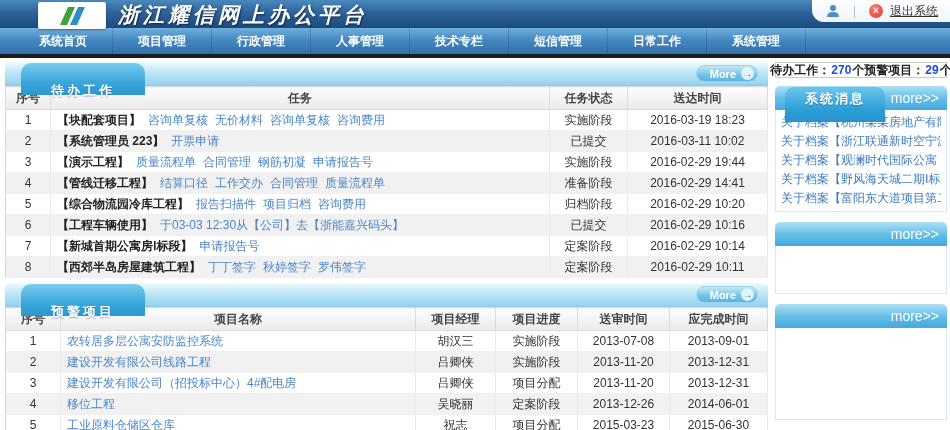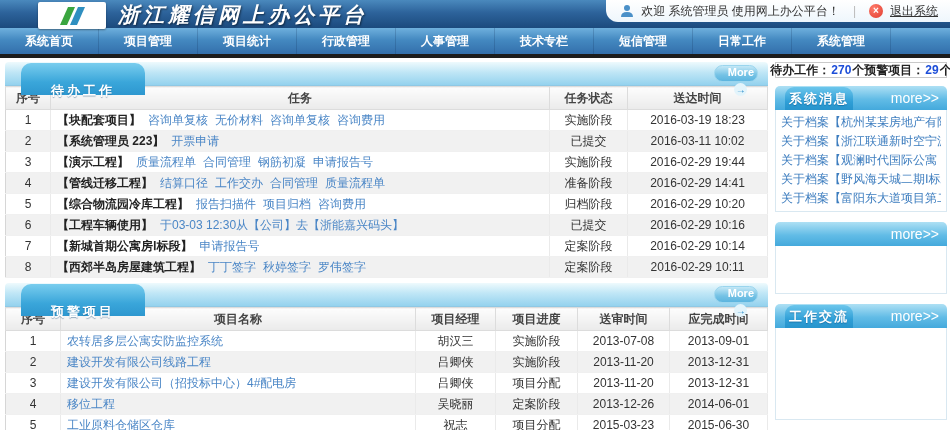--- a/index.html
+++ b/index.html
@@ -17,21 +17,21 @@
     font-family:Liberation Serif, serif; text-shadow:1px 1px 2px rgba(0,0,0,.5); }
   .welcome-bar { position:absolute; right:0; top:0; height:22px; z-index:2;
     background:linear-gradient(180deg,#ffffff,#eef6fc); border-bottom-left-radius:12px;
     display:flex; align-items:center; padding:0 12px 0 14px; gap:7px; font-size:12px; color:#333; }
   .welcome-bar .sep { color:#bbb; padding:0 6px; }
   .logout-icon { display:inline-block; width:14px; height:14px; border-radius:50%;
     background:radial-gradient(circle at 35% 30%, #ff7b6b,#e03c2e); color:#fff; font-size:10px;
     line-height:14px; text-align:center; font-weight:bold; }
 
   
-  .nav-bar { height:26px; display:flex; 
+  .nav-bar { height:26px; display:flex; padding-left:14px;
     background:linear-gradient(180deg,#6fb0dd 0%, #4489c1 45%, #336fab 100%); }
   .nav-item { line-height:26px; padding:0 25px; color:#fff; font-size:12px; font-weight:bold;
     border-right:1px solid rgba(20,50,90,.22); cursor:pointer; }
   .black-strip { height:4px; background:#1c1c1c; }
 
   
   .content { display:flex; padding:4px 3px 0 5px; gap:7px; }
   .main-col { width:763px; }
   .side-col { width:172px; }
 
@@ -40,21 +40,21 @@
   .panel-strip { position:relative; height:24px; border-radius:4px 4px 0 0;
     background:linear-gradient(180deg,#eefafd 0%, #bfe6f6 45%, #94d2ee 100%);
     border-bottom:1px solid #8fc8e4; }
   .panel-tab { position:absolute; left:16px; top:1px; height:23px; line-height:23px;
     padding:16px 30px; border-radius:10px 10px 0 0; color:#fff; font-size:13px; font-weight:bold;
     letter-spacing:3px; background:linear-gradient(180deg,#79cdee 0%, #3aa6da 60%, #2d97cf 100%);
     text-shadow:0 1px 1px rgba(0,60,110,.4); }
   .more-btn { position:absolute; right:10px; top:3px; height:17px; display:flex; align-items:center;
     gap:5px; padding:0 3px 0 13px; border-radius:9px; cursor:pointer;
     background:linear-gradient(180deg,#c4e8f6,#74c2e5 60%,#5cb5df); border:1px solid #9ad5ee;
-    color:#fff; font-size:11px; font-weight:bold;flex-direction:column; }
+    color:#fff; font-size:11px; font-weight:bold; }
   .more-arrow { width:13px; height:13px; border-radius:50%; background:#e3f4fb; color:#1f85c6;
     font-size:10px; line-height:13px; text-align:center; font-weight:bold; }
 
   
   table { width:100%; border-collapse:collapse; font-size:12px; background:#fff;
     border:1px solid #d6d6d6; table-layout:fixed;padding-left:40px; }
   th { height:23px; background:linear-gradient(180deg,#fdfdfd,#eaeaea);
     border:1px solid #dcdcdc; color:#444; font-weight:bold; }
   td { height:21px; padding:0 6px; border-right:1px solid #eaeaea; border-bottom:1px solid #f0f0f0;
     color:#333; overflow:hidden; white-space:nowrap; }
@@ -66,21 +66,21 @@
 
   
   .stats-box { height:16px; border:1px solid #c9c9c9; background:#fff; display:flex;
     align-items:center; justify-content:center; font-size:12px; font-weight:bold; color:#222;
     margin-bottom:8px; white-space:nowrap; }
   .stat-num { color:#1d4ed8; padding:0 1px; }
   .stat-gap { width:8px; }
   .side-panel { margin-bottom:10px; }
   .side-strip { position:relative; height:24px; border-radius:5px 5px 0 0;
     background:linear-gradient(180deg,#aee0f4 0%, #62bce6 55%, #44a9dc 100%); }
-  .side-tab { position:absolute; left:10px; top:1px; height:23px; line-height:23px; padding:0 4px;
+  .side-tab { position:absolute; left:10px; top:1px; height:35px; line-height:23px; padding:0 20px;
     border-radius:9px 9px 0 0; color:#fff; font-size:13px; font-weight:bold; letter-spacing:2px;
     background:linear-gradient(180deg,#6cc6ec 0%, #2e9ed6 65%, #2794cc 100%);
     text-shadow:0 1px 1px rgba(0,60,110,.4); }
   .side-more { position:absolute; right:8px; top:0; line-height:24px; color:#fff; font-size:14px;
     cursor:pointer; }
   .side-body { background:#fff; border:1px solid #d9e8f1; border-top:none; padding:3px 5px; }
   .msg-list { list-style:none; }
   .msg-list li { line-height:19px; color:#3d7dbf; font-size:12px; white-space:nowrap;
     overflow:hidden; cursor:pointer; }
   .body-vehicles { height:48px; }
@@ -95,31 +95,29 @@
       <polygon points="8,20 16,2 23,2 15,20" fill="#3aa53f"></polygon>
       <polygon points="18,20 26,2 33,2 25,20" fill="#2f8fc0"></polygon>
     </svg>
   </div>
   <div class="site-title">浙江耀信网上办公平台</div>
   <div class="welcome-bar">
     <svg width="14" height="14" viewBox="0 0 14 14">
       <circle cx="7" cy="4" r="3" fill="#4a90c8"></circle>
       <path d="M1 13 Q1 8 7 8 Q13 8 13 13 Z" fill="#4a90c8"></path>
     </svg>
-    <span>欢迎 系统管理员 使用网上办公平台！</span>
     <span class="sep">|</span>
     <span class="logout-icon">×</span>
     <span style="cursor:pointer;text-decoration:underline;">退出系统</span>
   </div>
 </div>
 
 <div class="nav-bar" id="nav-bar">
     <div class="nav-item">系统首页</div>
     <div class="nav-item">项目管理</div>
-    <div class="nav-item">项目统计</div>
     <div class="nav-item">行政管理</div>
     <div class="nav-item">人事管理</div>
     <div class="nav-item">技术专栏</div>
     <div class="nav-item">短信管理</div>
     <div class="nav-item">日常工作</div>
     <div class="nav-item">系统管理</div>
   </div>
 <div class="black-strip"></div>
 
 <div class="content">
@@ -305,19 +303,18 @@
 
     <div class="side-panel">
       <div class="side-strip">
         <span class="side-more">more&gt;&gt;</span>
       </div>
       <div class="side-body body-vehicles"></div>
     </div>
 
     <div class="side-panel">
       <div class="side-strip">
-        <span class="side-tab">工作交流</span>
         <span class="side-more">more&gt;&gt;</span>
       </div>
       <div class="side-body body-comm"></div>
     </div>
   </div>
 </div>
 
 </body></html>

